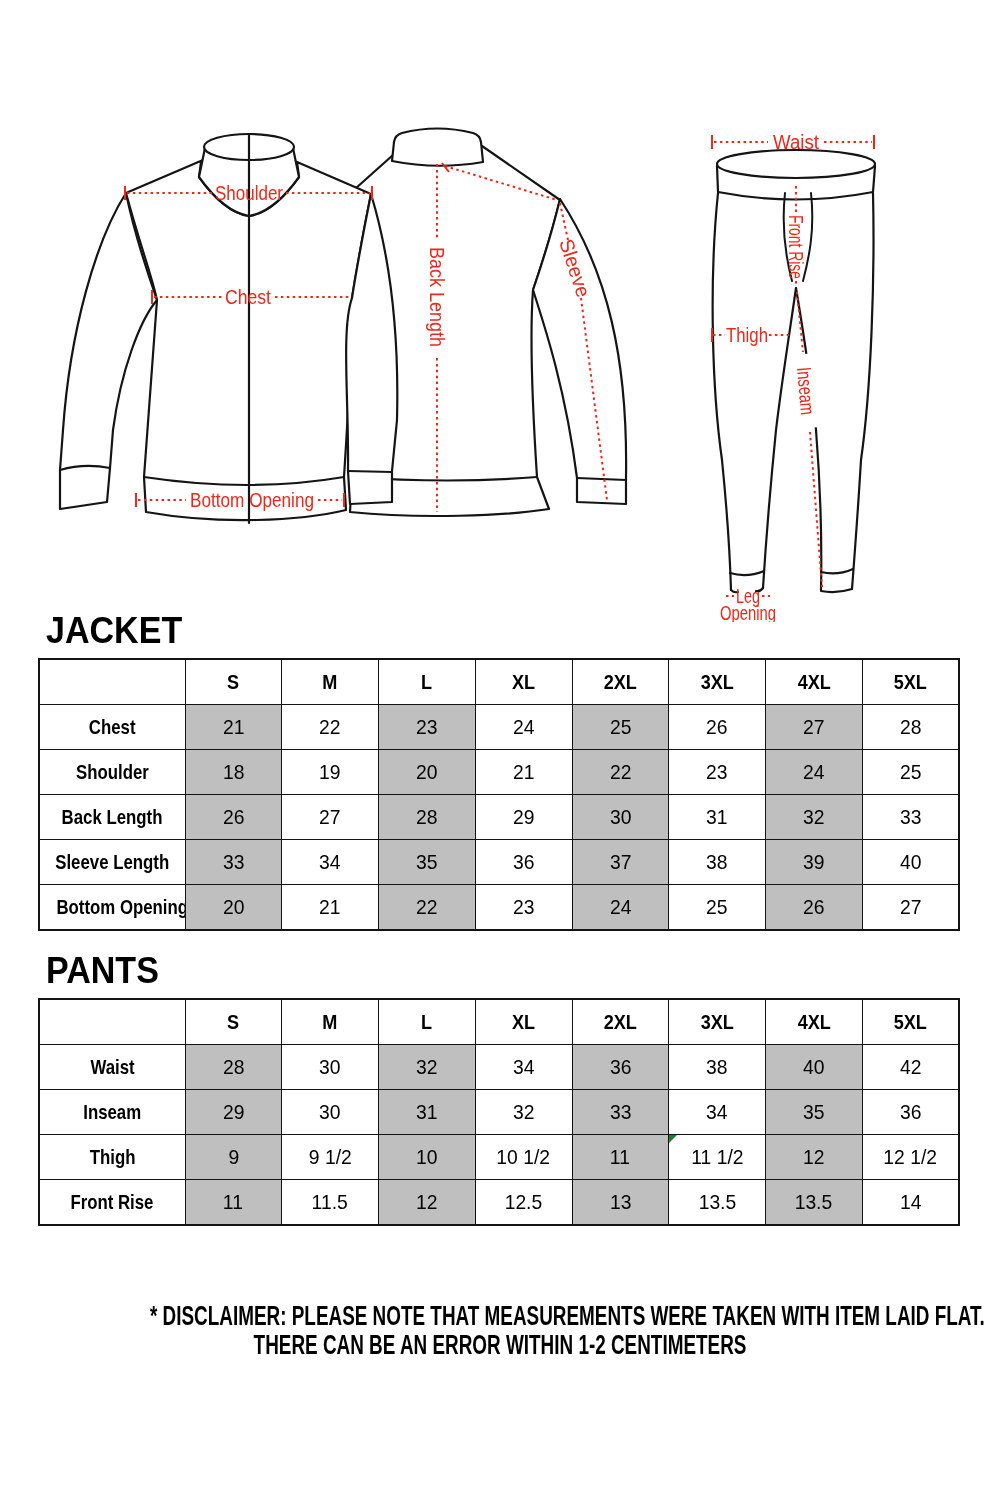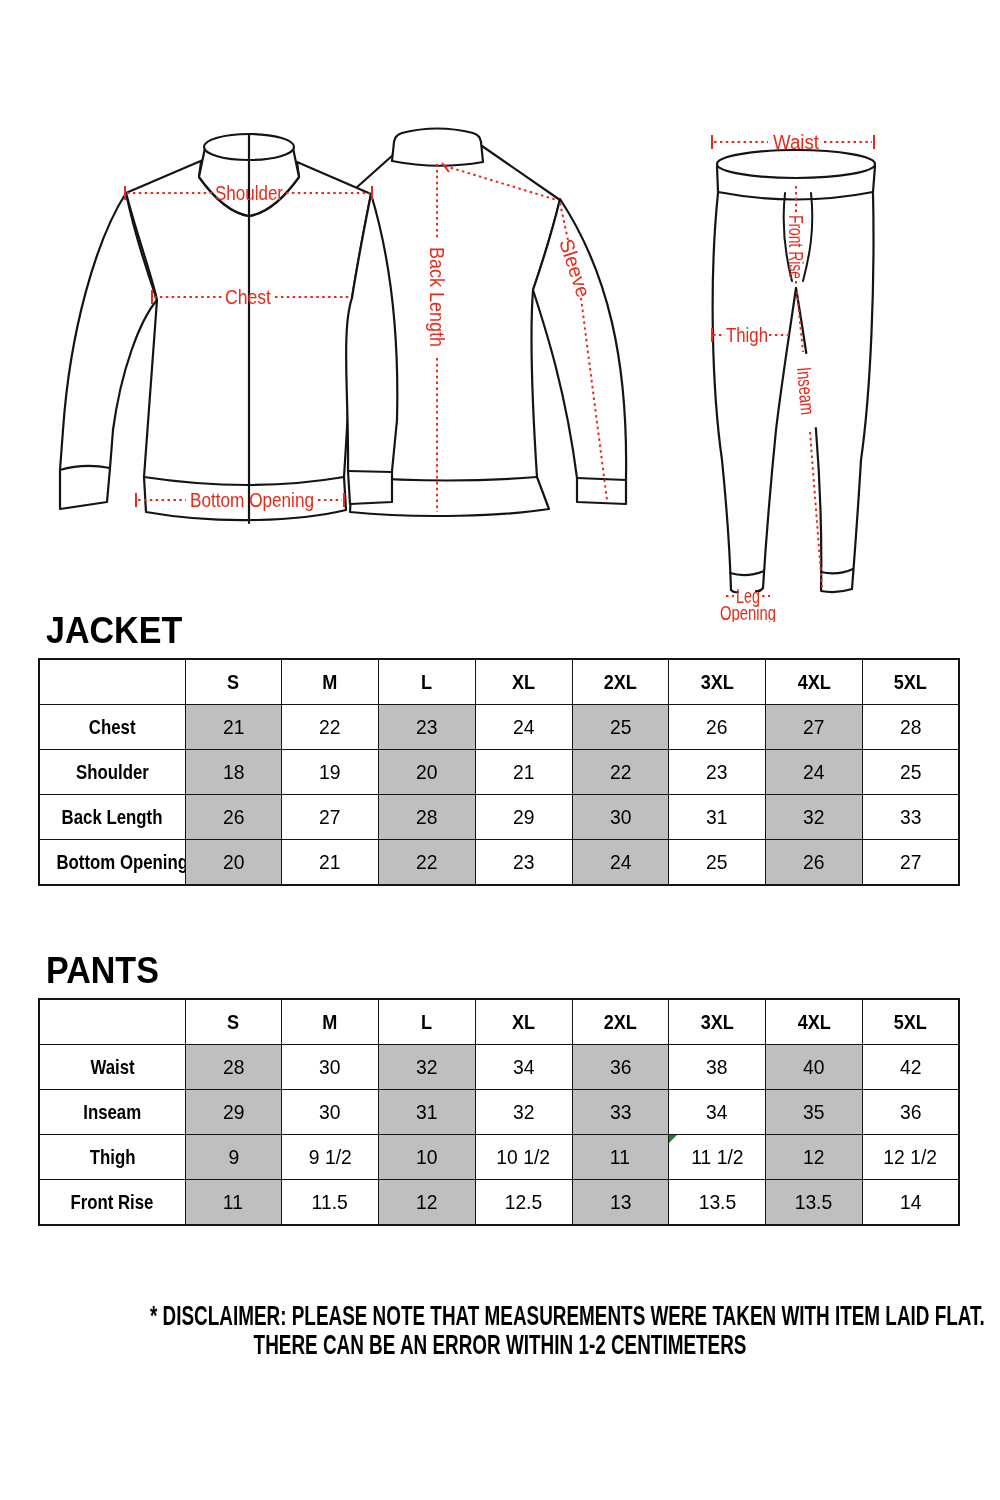--- a/index.html
+++ b/index.html
@@ -223,20 +223,31 @@
           <td class="shaded"><span class="cxv">26</span></td>
           <td><span class="cxv">27</span></td>
           <td class="shaded"><span class="cxv">28</span></td>
           <td><span class="cxv">29</span></td>
           <td class="shaded"><span class="cxv">30</span></td>
           <td><span class="cxv">31</span></td>
           <td class="shaded"><span class="cxv">32</span></td>
           <td><span class="cxv">33</span></td>
         </tr>
         <tr>
+          <th><span class="cx">Sleeve Length</span></th>
+          <td class="shaded"><span class="cxv">33</span></td>
+          <td><span class="cxv">34</span></td>
+          <td class="shaded"><span class="cxv">35</span></td>
+          <td><span class="cxv">36</span></td>
+          <td class="shaded"><span class="cxv">37</span></td>
+          <td><span class="cxv">38</span></td>
+          <td class="shaded"><span class="cxv">39</span></td>
+          <td><span class="cxv">40</span></td>
+        </tr>
+        <tr>
           <th><span class="cx">Bottom Opening</span></th>
           <td class="shaded"><span class="cxv">20</span></td>
           <td><span class="cxv">21</span></td>
           <td class="shaded"><span class="cxv">22</span></td>
           <td><span class="cxv">23</span></td>
           <td class="shaded"><span class="cxv">24</span></td>
           <td><span class="cxv">25</span></td>
           <td class="shaded"><span class="cxv">26</span></td>
           <td><span class="cxv">27</span></td>
         </tr>

